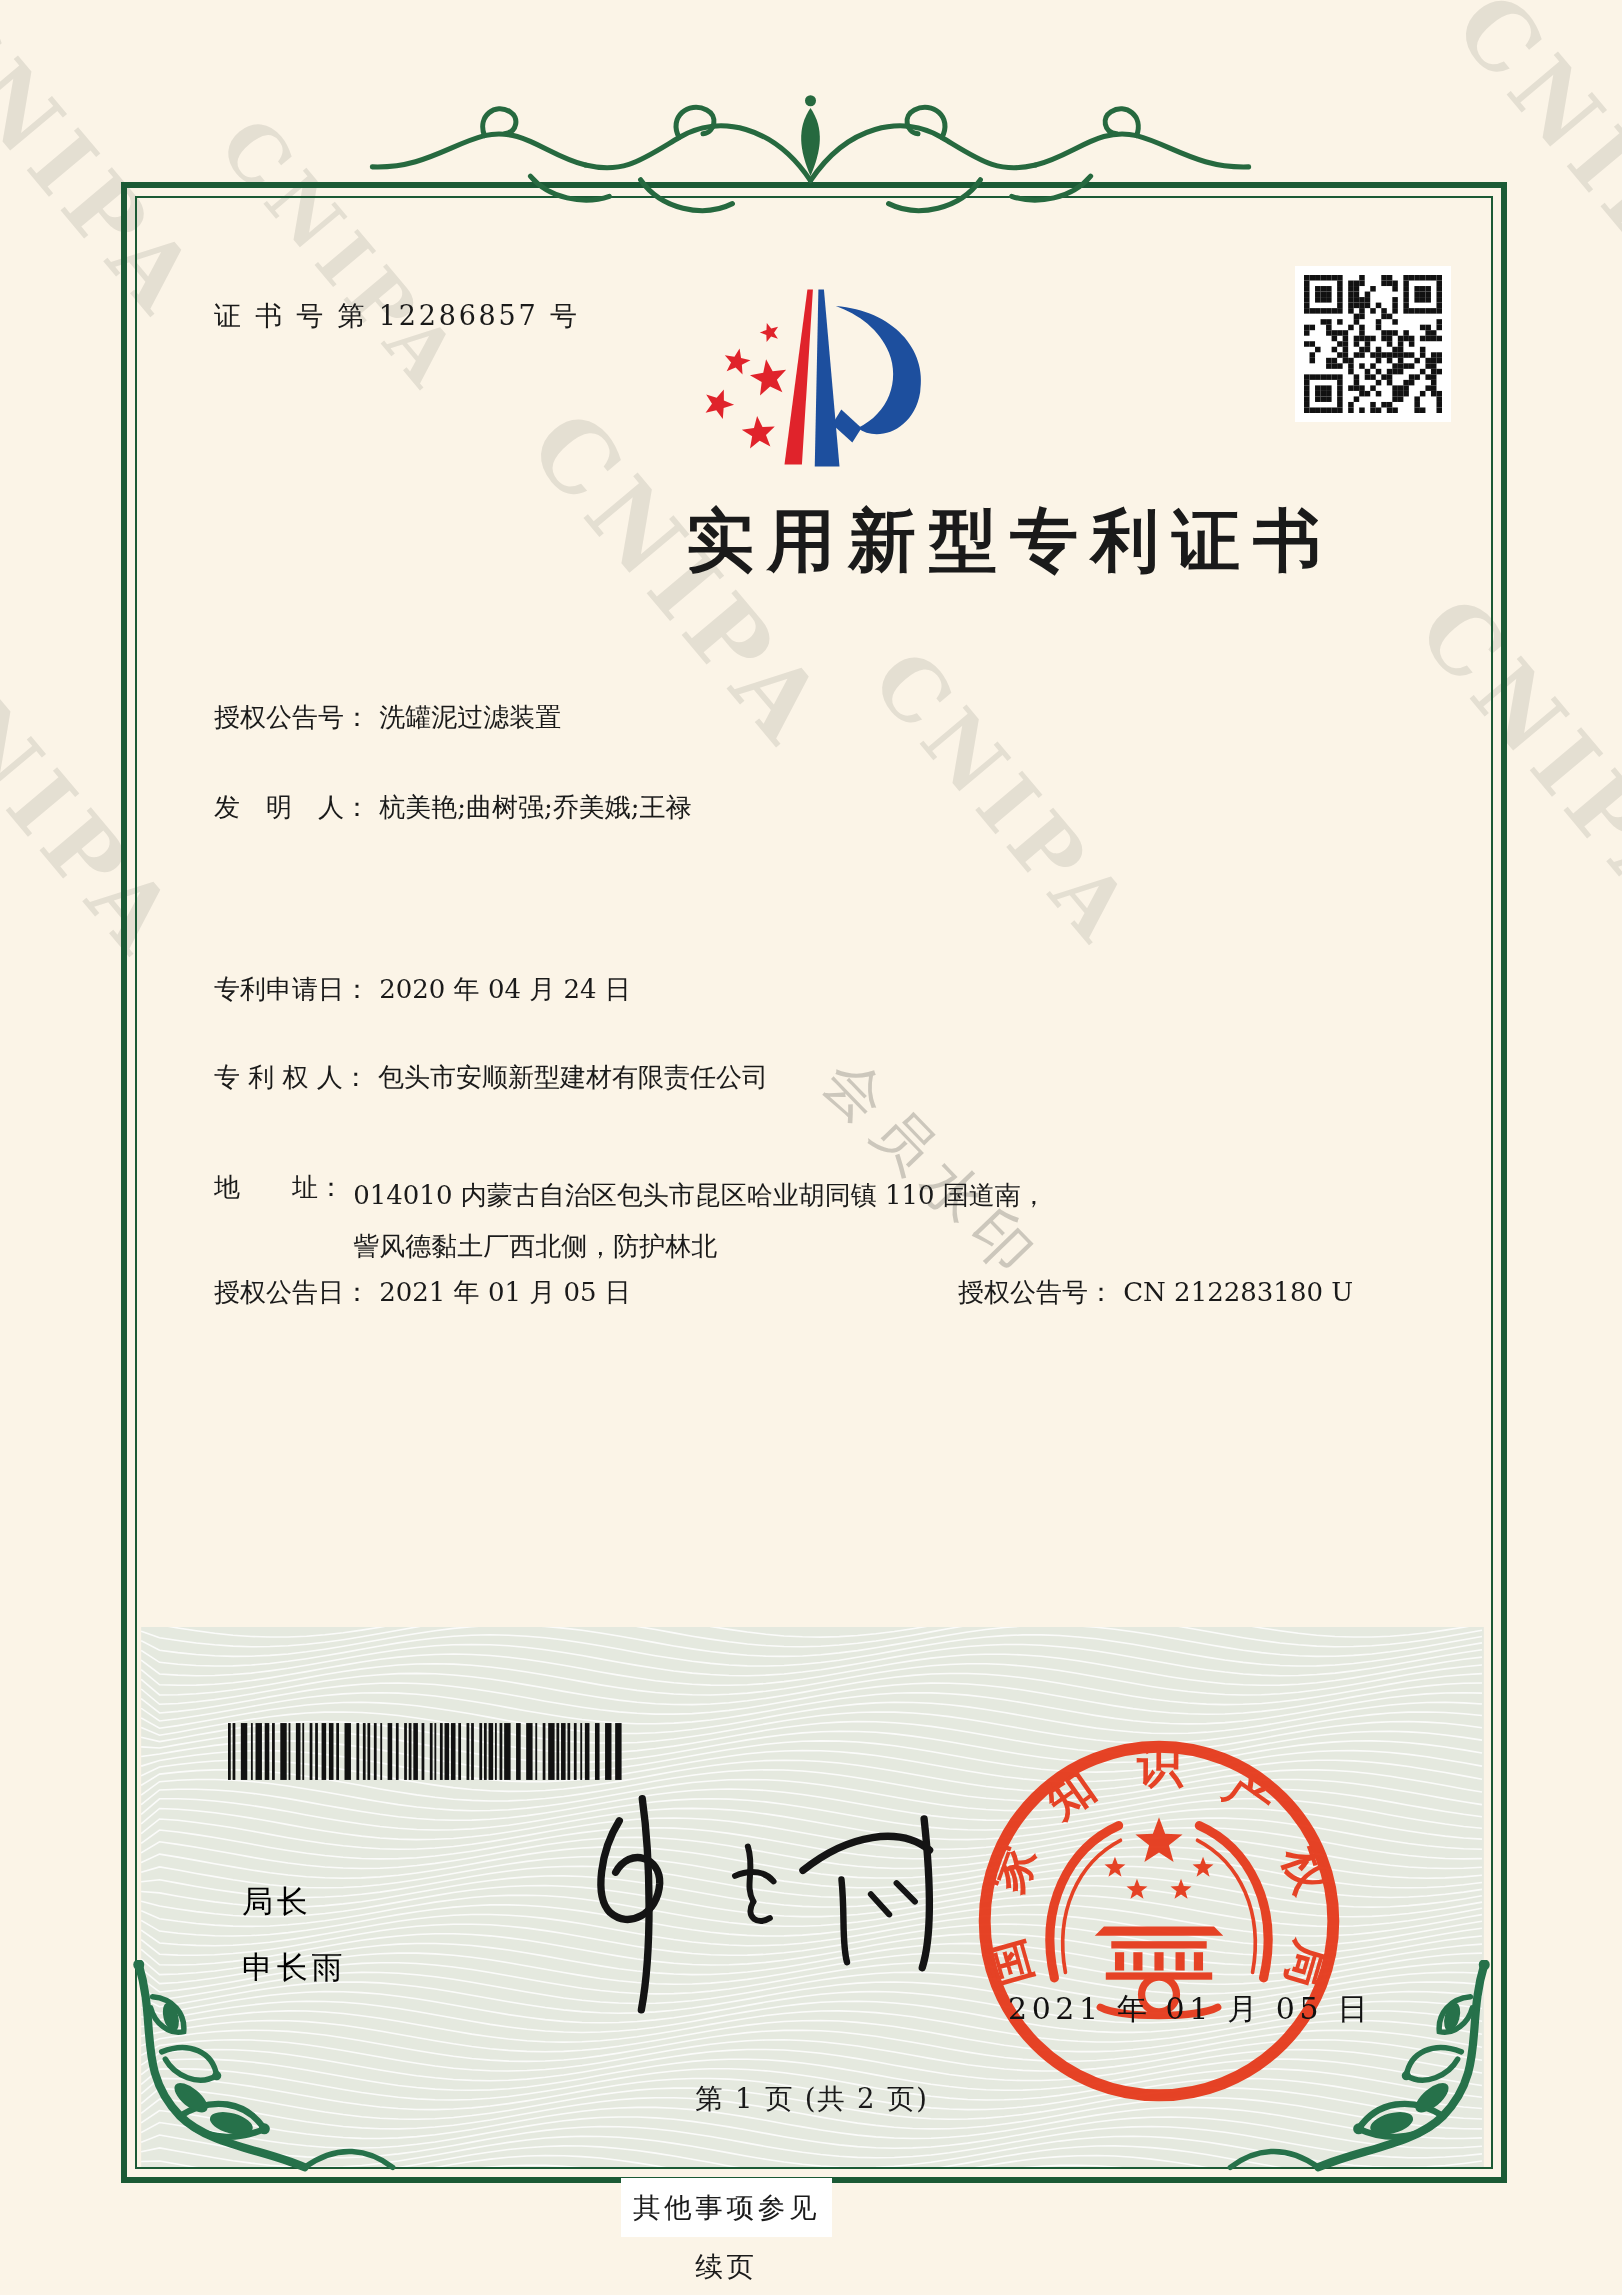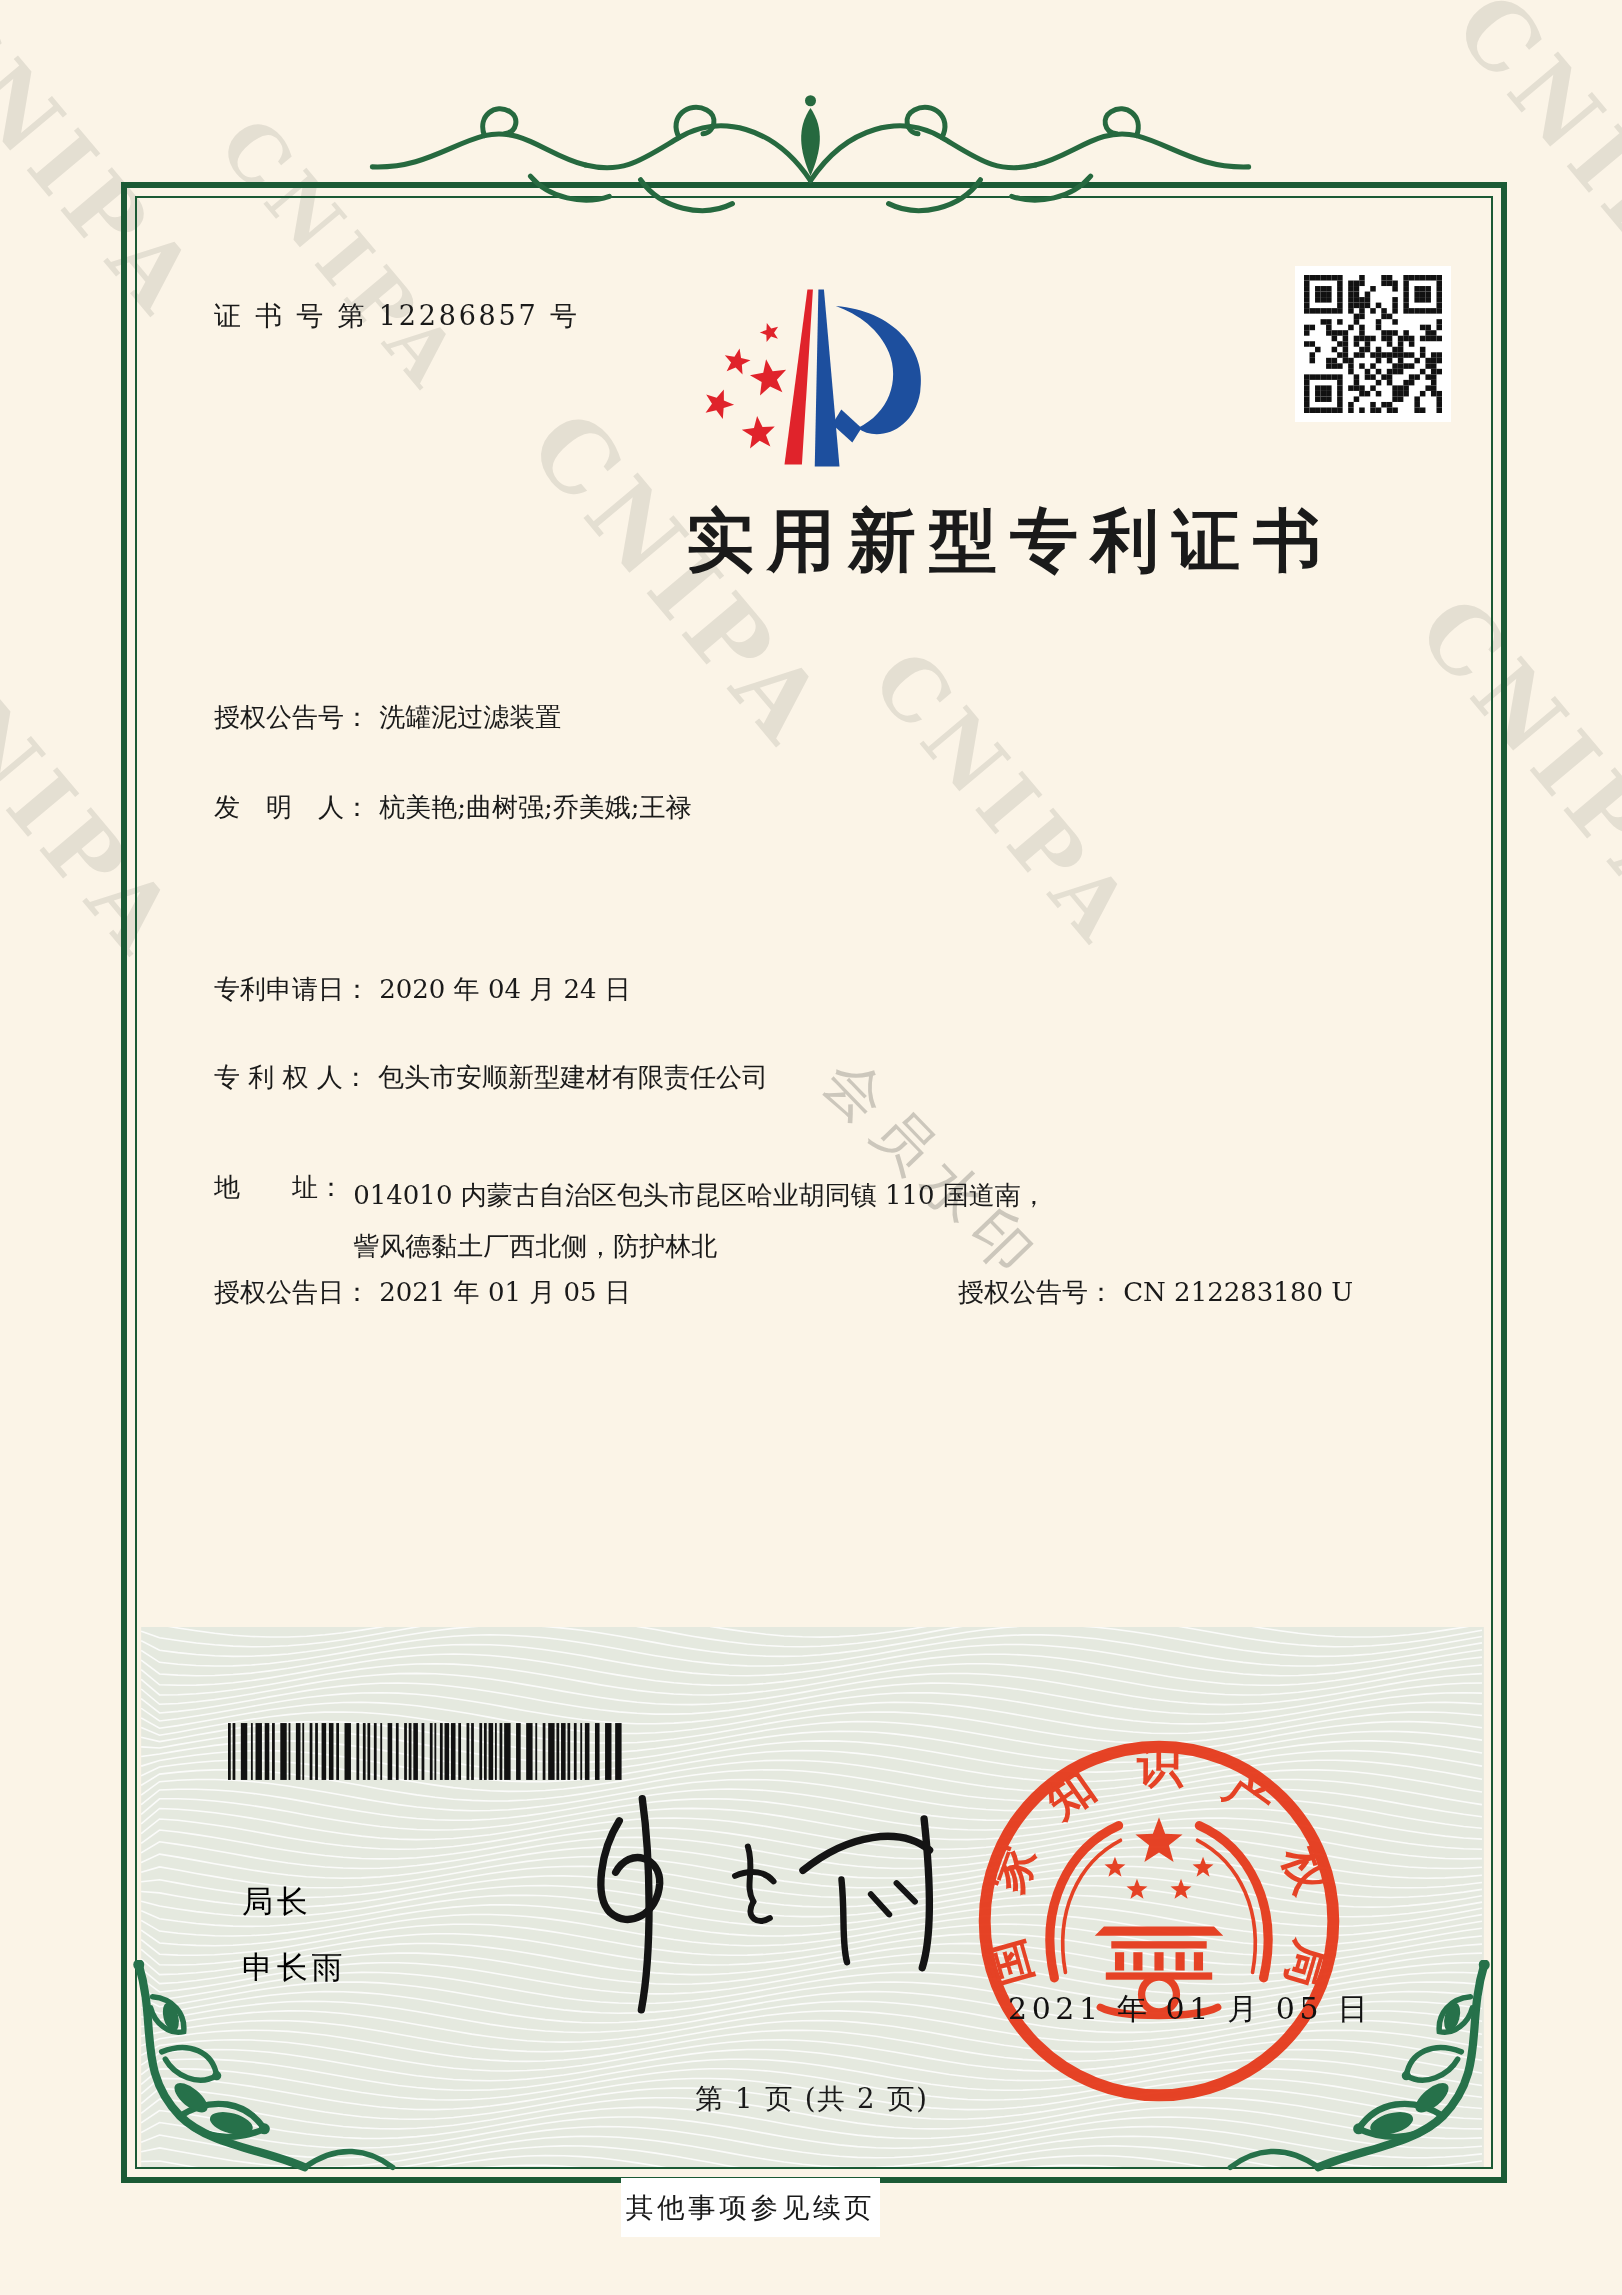--- a/index.html
+++ b/index.html
@@ -36,21 +36,21 @@
   .bodytext p{margin:0;text-indent:2.8em;}
   
   .barcode{position:absolute;left:228px;top:1723px;z-index:5;}
   .signer{position:absolute;left:242px;font-size:31px;font-family:"DejaVu Sans","Liberation Sans",sans-serif;
       font-weight:500;letter-spacing:3.7px;z-index:5;color:#000000;}
   .signature{position:absolute;left:511px;top:1793px;z-index:6;}
   .seal{position:absolute;left:970px;top:1732px;z-index:5;}
   .seal-date{position:absolute;left:1008px;top:1989px;font-size:30px;letter-spacing:4.6px;z-index:7;color:#111;}
   .page-indicator{position:absolute;left:122px;top:2081px;width:1380px;text-align:center;font-size:27.5px;
       letter-spacing:1.8px;z-index:5;}
-  .continuation{position:absolute;left:621px;top:2178px;width:259px;height:59px;background:#ffffff;
+  .continuation{position:absolute;left:621px;top:2178px;width:211px;height:59px;background:#ffffff;
       text-align:center;line-height:59px;font-size:27.5px;letter-spacing:3.7px;z-index:5;}
 </style>
 </head>
 <body>
 
 <div class="page">
 
   <div class="wm" style="left:-23px;top:-23px">CNIPA</div>
   <div class="wm" style="left:271px;top:101px;font-size:77px">CNIPA</div>
   <div class="wm" style="left:1517px;top:-27.5px">CNIPA</div>

